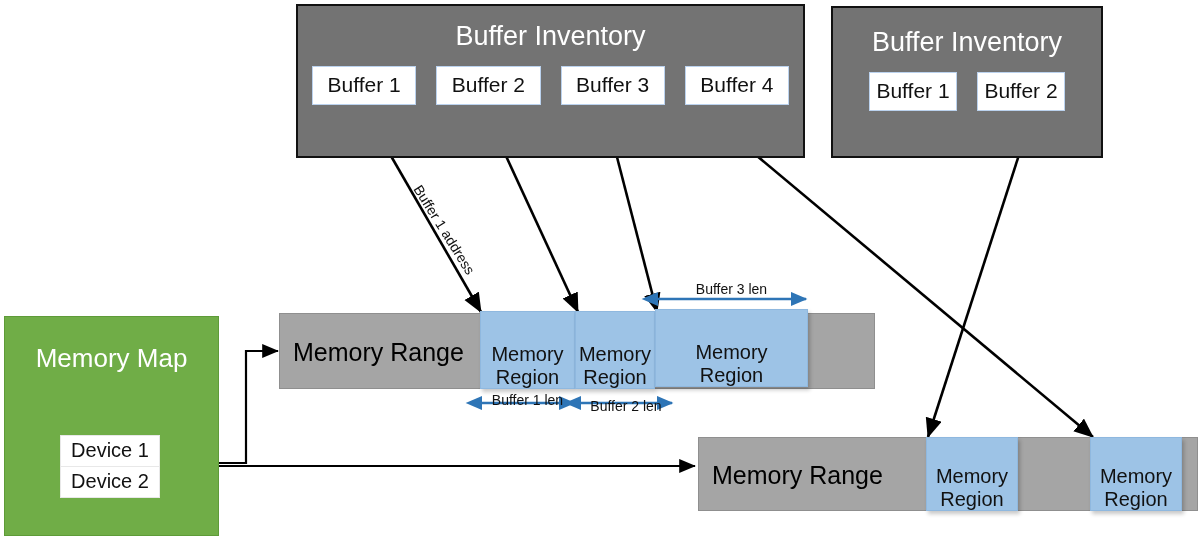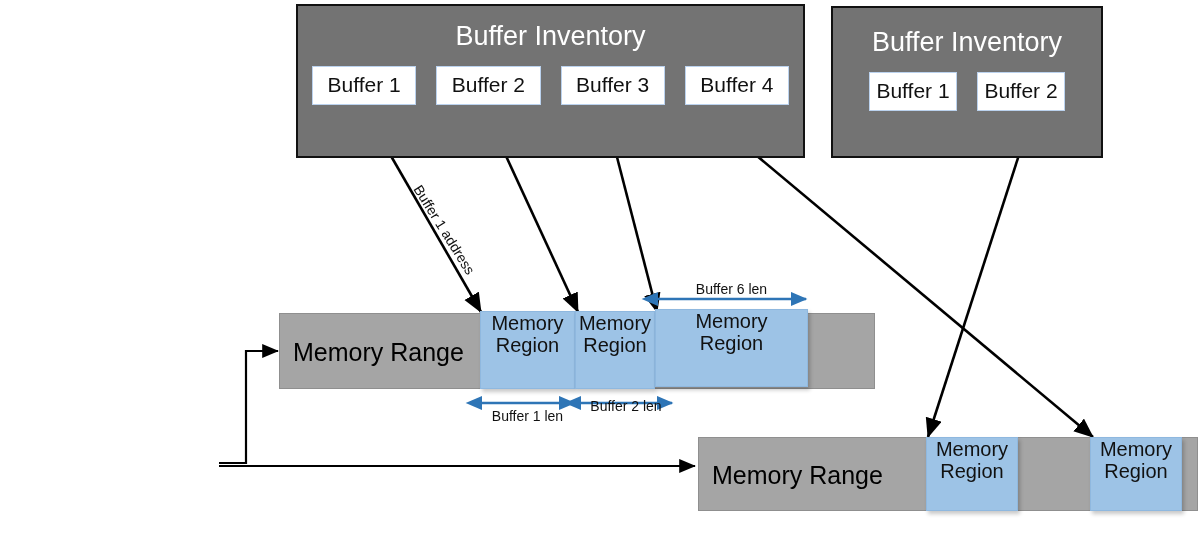--- a/index.html
+++ b/index.html
@@ -19,21 +19,21 @@
   .memmap-title{color:#fff;font-size:26px;text-align:center;margin-top:26px;}
   .dev-list{position:absolute;left:55px;top:118px;width:100px;}
   .dev-cell{background:#fff;border:1px solid #E8E8E8;box-sizing:border-box;
             text-align:center;font-size:20px;color:#111;padding:3px 0 4px 0;}
   .dev-cell + .dev-cell{border-top:none;}
 
   
   .range{position:absolute;background:#A5A5A5;border:1px solid #8F8F8F;box-sizing:border-box;}
   .range-label{position:absolute;color:#000000;font-size:25px;white-space:nowrap;}
   .region{position:absolute;background:#9DC3E6;border:1px solid #8FB8DF;box-sizing:border-box;
-          display:flex;flex-direction:column;align-items:center;justify-content:flex-start;
+          display:flex;flex-direction:column;align-items:center;justify-content:flex-end;
           font-size:20px;line-height:1.12;color:#111;text-align:center;
           box-shadow:2px 3px 4px rgba(0,0,0,.22);}
 
   
   .dim-label{position:absolute;font-size:14px;color:#111;white-space:nowrap;text-align:center;}
   .rot-label{position:absolute;font-size:14px;color:#111;white-space:nowrap;
              transform-origin:0 0;}
 </style>
 </head>
 <body>
@@ -85,20 +85,27 @@
   </div>
 
   <div class="inventory" style="left:831px;top:6px;width:272px;height:152px;">
     <div class="inv-title" style="margin-top:20px;">Buffer Inventory</div>
     <div class="inv-cells" style="margin-top:14px;padding:0 36px;">
       <div class="inv-cell">Buffer 1</div>
       <div class="inv-cell">Buffer 2</div>
     </div>
   </div>
 
+  <div class="memmap" style="left:4px;top:316px;width:215px;height:220px;">
+    <div class="memmap-title">Memory Map</div>
+    <div class="dev-list">
+      <div class="dev-cell">Device 1</div>
+      <div class="dev-cell">Device 2</div>
+    </div>
+  </div>
 
   <div class="range" style="left:279px;top:313px;width:596px;height:76px;"></div>
   <div class="range-label" style="left:293px;top:338px;">Memory Range</div>
 
   <div class="region" style="left:480px;top:311px;width:95px;height:78px;">
     <span>Memory</span>
     <span>Region</span>
   </div>
   <div class="region" style="left:575px;top:311px;width:80px;height:78px;">
     <span>Memory</span>
@@ -116,17 +123,17 @@
     <span>Memory</span>
     <span>Region</span>
   </div>
   <div class="region" style="left:1090px;top:437px;width:92px;height:74px;">
     <span>Memory</span>
     <span>Region</span>
   </div>
 
   <div class="rot-label" style="left:424px;top:182px;transform:rotate(58deg);">Buffer 1 address</div>
 
-  <div class="dim-label" style="left:481px;top:408px;width:93px;">Buffer 1 len</div>
+  <div class="dim-label" style="left:481px;top:392px;width:93px;">Buffer 1 len</div>
   <div class="dim-label" style="left:580px;top:398px;width:92px;">Buffer 2 len</div>
-  <div class="dim-label" style="left:657px;top:281px;width:149px;">Buffer 6 len</div>
+  <div class="dim-label" style="left:657px;top:281px;width:149px;">Buffer 3 len</div>
 
 </div>
 
 </body></html>

